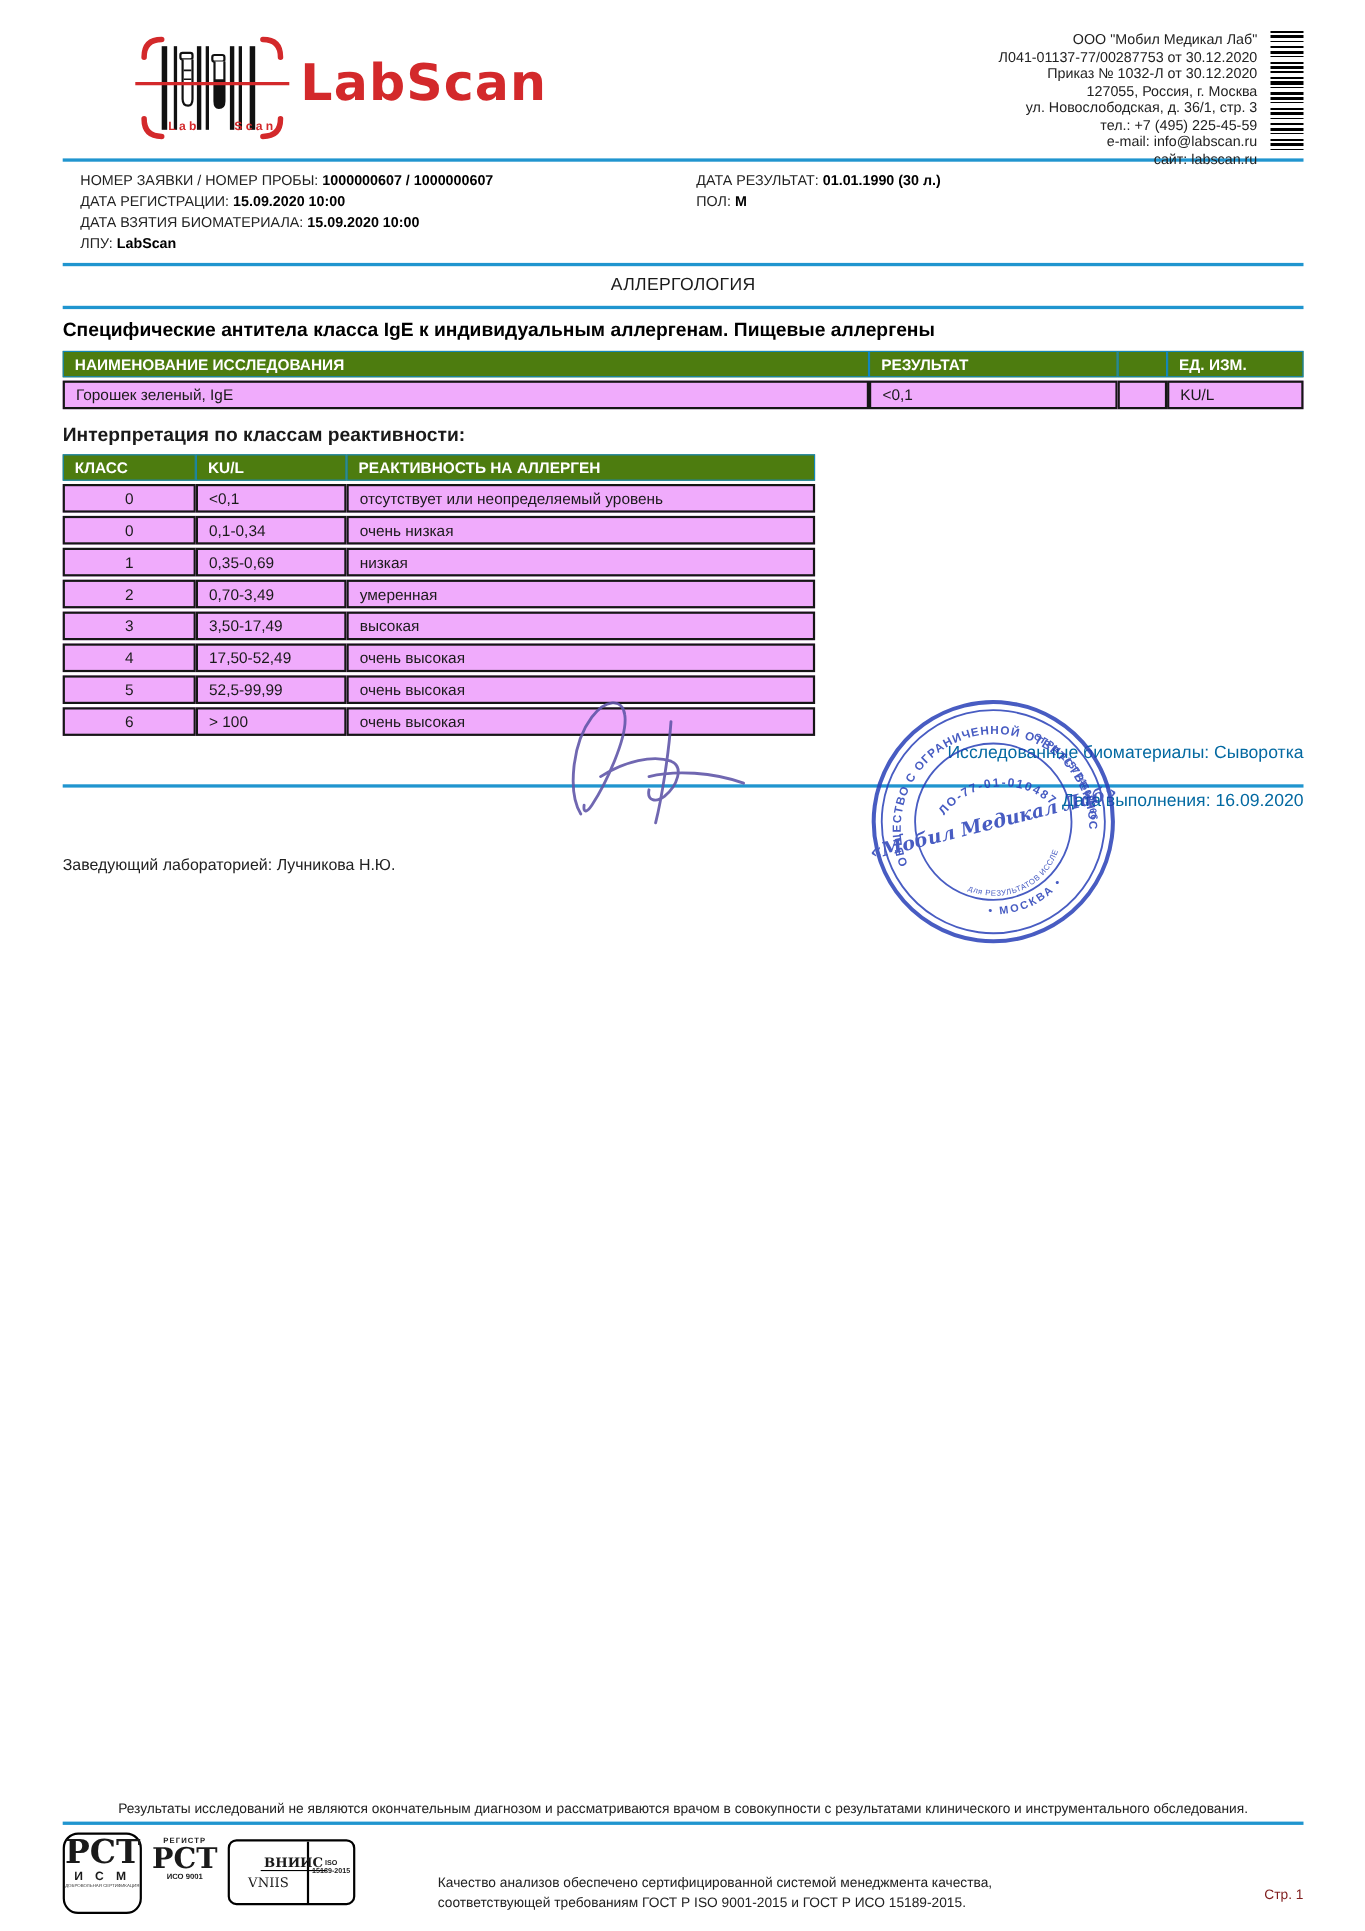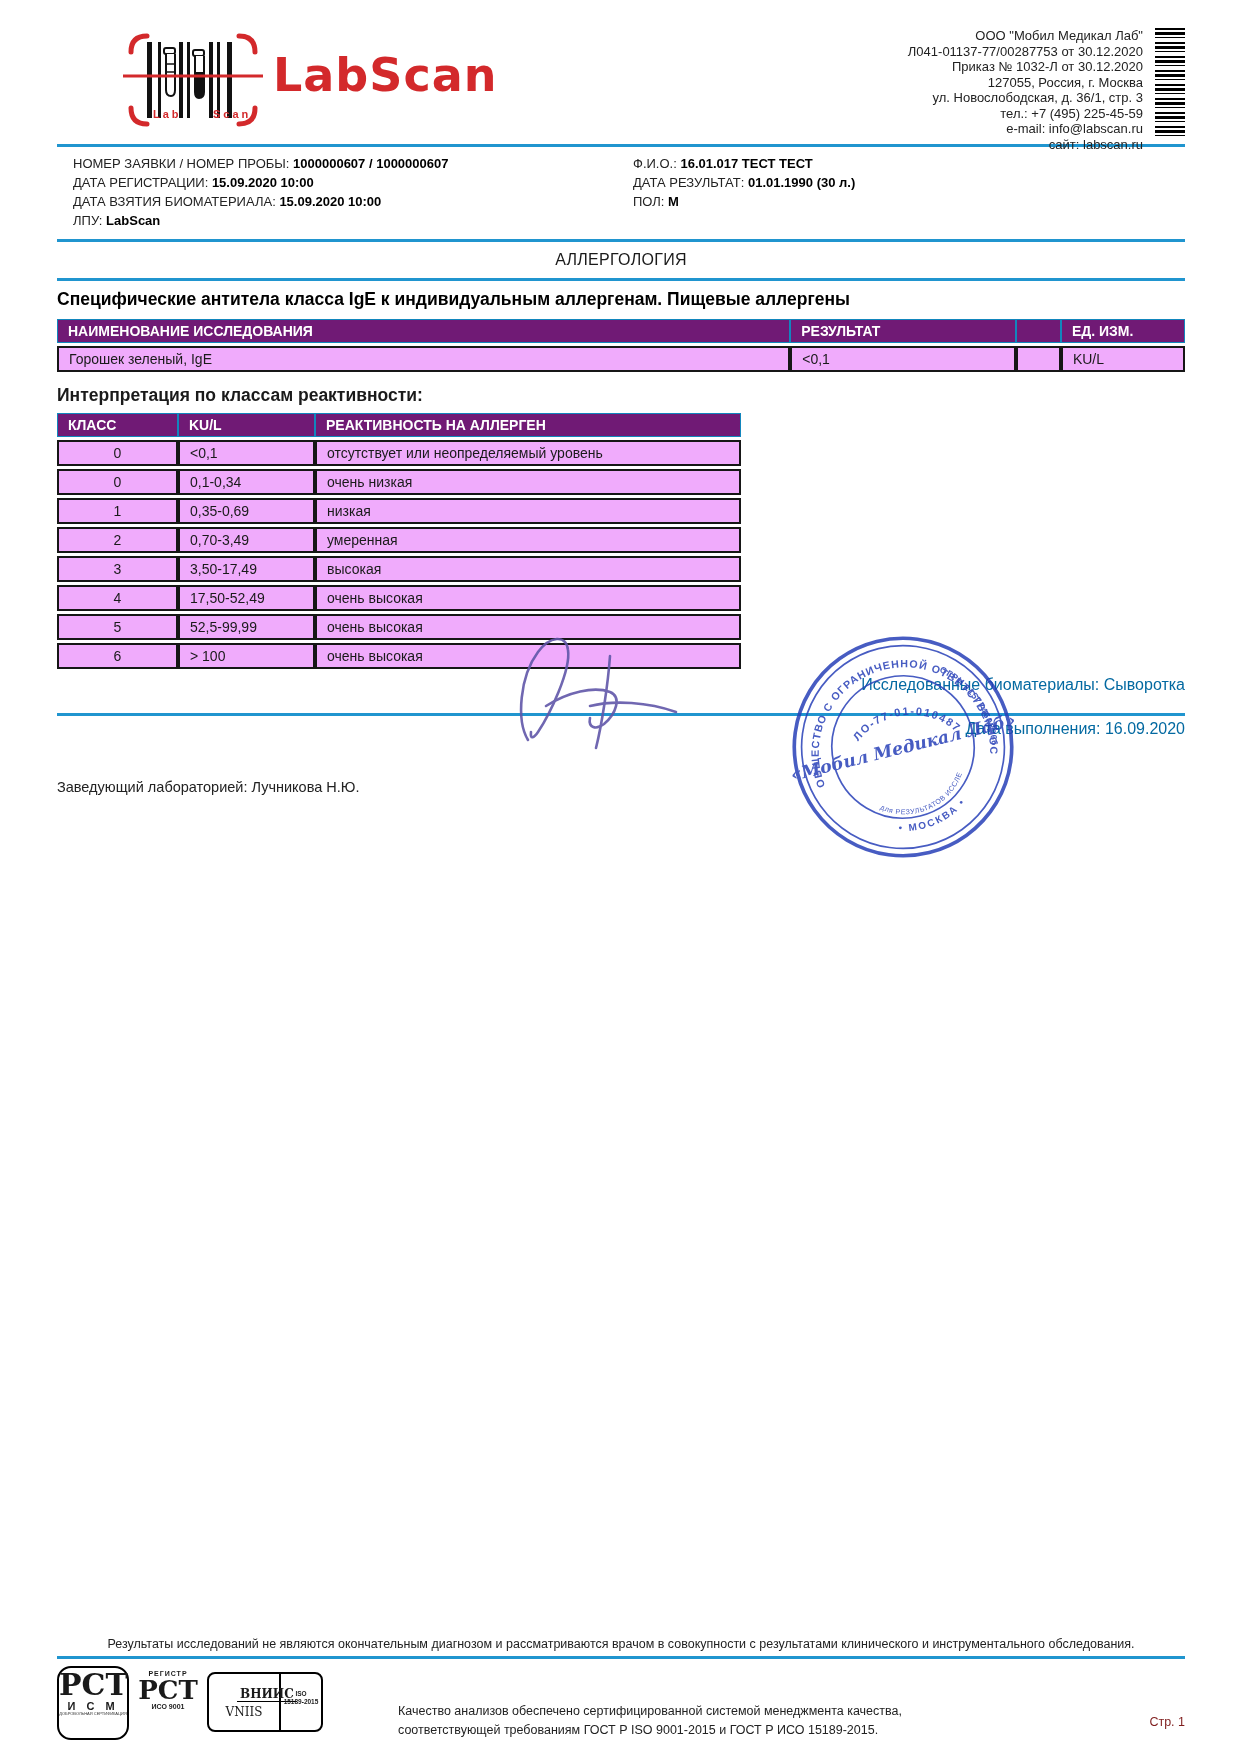--- a/index.html
+++ b/index.html
@@ -32,21 +32,21 @@
   .pi-label { color:#222; }
   .pi-value { font-weight:bold; color:#000; }
 
   .sec-title { text-align:center; font-weight:normal; font-size:16px; padding:9px 0; letter-spacing:.3px; }
 
   .panel-title { font-weight:bold; font-size:17.5px; padding:8px 0 6px 0; color:#000; }
 
   
   table.rep { border-collapse:separate; border-spacing:0 3px; }
   table.rep th {
-    background:#701a75; color:#fff; font-weight:bold; font-size:14px; text-align:left;
+    background:#4d7c0f; color:#fff; font-weight:bold; font-size:14px; text-align:left;
     padding:3px 10px; border:1px solid #1286bd; height:24px;
   }
   table.rep td {
     border:2px solid #161616; font-size:14px; padding:3px 10px; height:25px; background:#f0abfc;
   }
   table.results { width:100%; }
   table.interp  { width:684px; }
   td.center, th.center { text-align:center; }
 
   .interp-title { font-weight:bold; font-size:17.5px; padding:10px 0 4px 0; }
@@ -146,24 +146,20 @@
         <div class="pi-row">
           <span class="pi-label">ДАТА ВЗЯТИЯ БИОМАТЕРИАЛА:</span>
           <span class="pi-value">15.09.2020 10:00</span>
         </div>
         <div class="pi-row">
           <span class="pi-label">ЛПУ:</span>
           <span class="pi-value">LabScan</span>
         </div>
       </div>
       <div class="colR">
-        <div class="pi-row">
-          <span class="pi-label">Ф.И.О.:</span>
-          <span class="pi-value">16.01.017 ТЕСТ ТЕСТ</span>
-        </div>
         <div class="pi-row">
           <span class="pi-label">ДАТА РЕЗУЛЬТАТ:</span>
           <span class="pi-value">01.01.1990 (30 л.)</span>
         </div>
         <div class="pi-row">
           <span class="pi-label">ПОЛ:</span>
           <span class="pi-value">М</span>
         </div>
       </div>
     </div>

